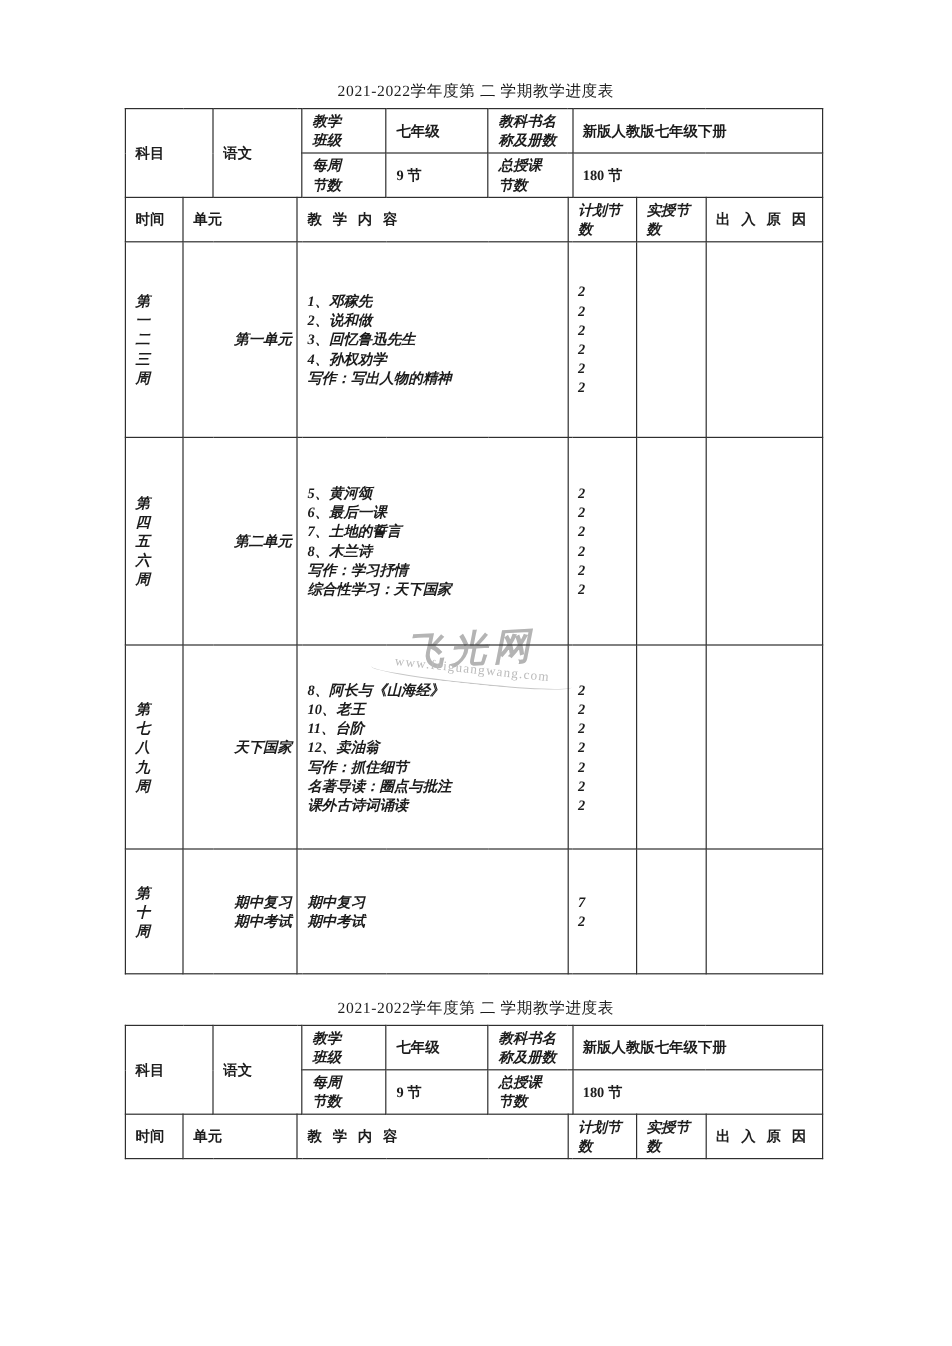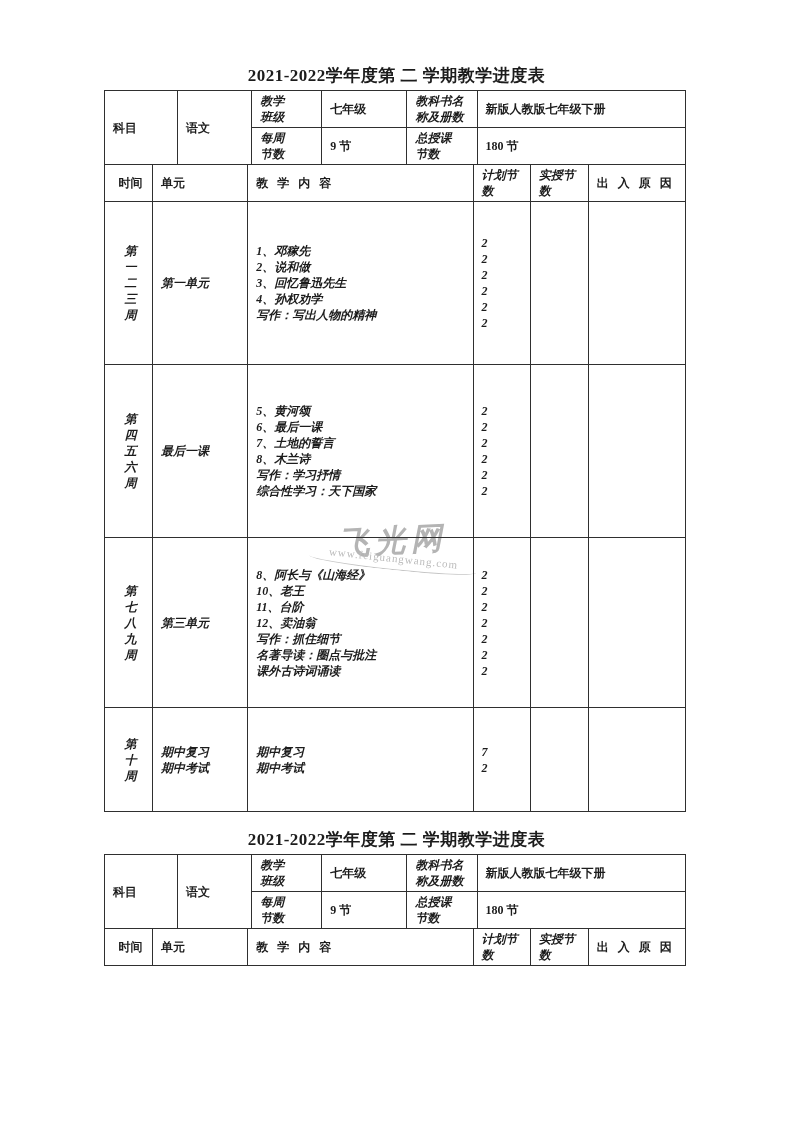--- a/index.html
+++ b/index.html
@@ -4,46 +4,46 @@
 <style>
   * { margin:0; padding:0; box-sizing:border-box; }
   html,body { background:#ffffff; }
   body { font-family:"Liberation Serif","DejaVu Serif",serif; }
   .page {
     position:relative; width:793px; height:1122px;
     background:#ffffff; overflow:hidden; color:#1c1c1c;
   }
   .doc-title {
     position:relative; z-index:2;
-    text-align:center; font-size:17px; font-weight:700;
+    text-align:center; font-size:13px; font-weight:400;
     letter-spacing:0.5px; line-height:17px;
   }
   .title-1 { padding-top:67px; }
   .title-2 { padding-top:19px; }
   table.sched {
     position:relative; z-index:2;
     border-collapse:collapse; table-layout:fixed;
     width:582px; margin-left:104px; margin-top:6px;
     background:transparent;
   }
   table.sched td {
     border:1px solid #2f2f2f;
     font-size:12px; font-weight:700; color:#1c1c1c;
     vertical-align:middle;
     padding:2px 4px 2px 8px;
     line-height:16px;
     overflow:hidden;
   }
   .pre { white-space:pre-line;font-style:italic; }
-  .center { text-align:center; }
+  .center { text-align:left; }
   .spread { letter-spacing:3px; }
   td.time-cell { line-height:19px; padding-left:2px; padding-right:2px; }
   td.content-cell { line-height:19px; padding-left:9px; }
   td.nums-cell { line-height:16px; padding-left:12px; }
-  td.unit-cell { padding-left:9px; line-height:19px; }
+  td.unit-cell { padding-left:9px; line-height:19px;text-align:right; }
   
   tr.hr-a { height:35px; } tr.hr-b { height:35px; } tr.hr-c { height:37px; }
   tr.br-1 { height:163px; } tr.br-2 { height:173px; }
   tr.br-3 { height:170px; } tr.br-4 { height:104px; }
   
   tr.hr-a2 { height:34px; } tr.hr-b2 { height:33px; } tr.hr-c2 { height:30px; }
   .watermark {
     position:absolute; z-index:1; left:308px; top:524px;
     width:170px; text-align:center; color:#b4b4b4;
     transform:rotate(-3deg); pointer-events:none;
@@ -133,21 +133,21 @@
 2</td>
       <td class="nums-cell pre"></td>
       <td></td>
     </tr>
     <tr class="br-2">
       <td class="time-cell pre center">第
 四
 五
 六
 周</td>
-      <td colspan="2" class="unit-cell pre">最后一课</td>
+      <td colspan="2" class="unit-cell pre">第二单元</td>
       <td colspan="4" class="content-cell pre">5、黄河颂
 6、最后一课
 7、土地的誓言
 8、木兰诗
 写作：学习抒情
 综合性学习：天下国家</td>
       <td colspan="2" class="nums-cell pre">2
 2
 2
 2
@@ -155,21 +155,21 @@
 2</td>
       <td class="nums-cell pre"></td>
       <td></td>
     </tr>
     <tr class="br-3">
       <td class="time-cell pre center">第
 七
 八
 九
 周</td>
-      <td colspan="2" class="unit-cell pre">第三单元</td>
+      <td colspan="2" class="unit-cell pre">天下国家</td>
       <td colspan="4" class="content-cell pre">8、阿长与《山海经》
 10、老王
 11、台阶
 12、卖油翁
 写作：抓住细节
 名著导读：圈点与批注
 课外古诗词诵读</td>
       <td colspan="2" class="nums-cell pre">2
 2
 2

